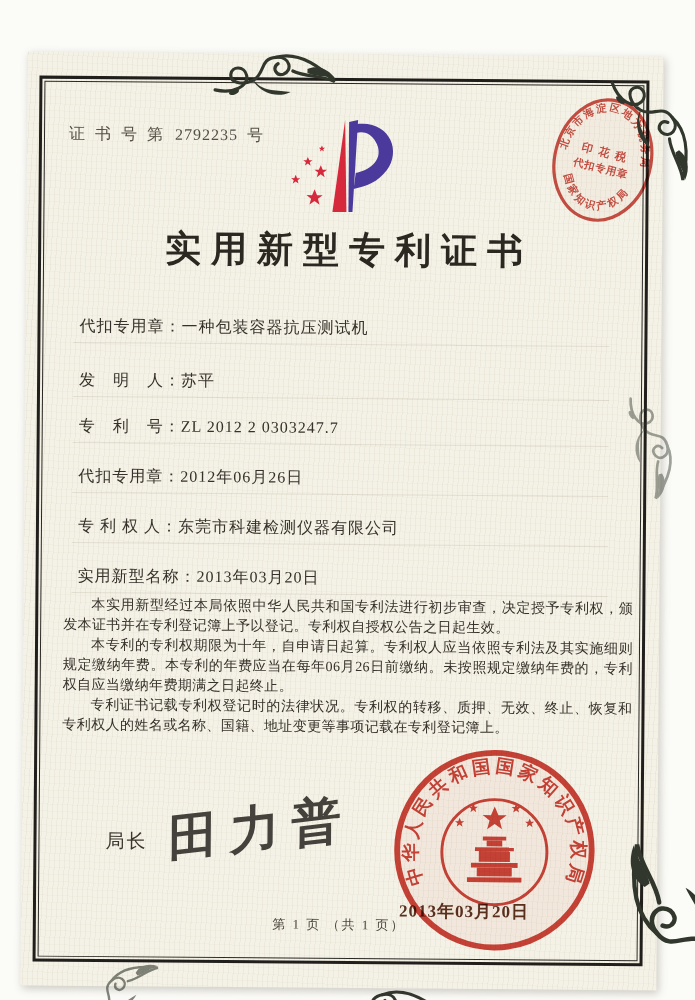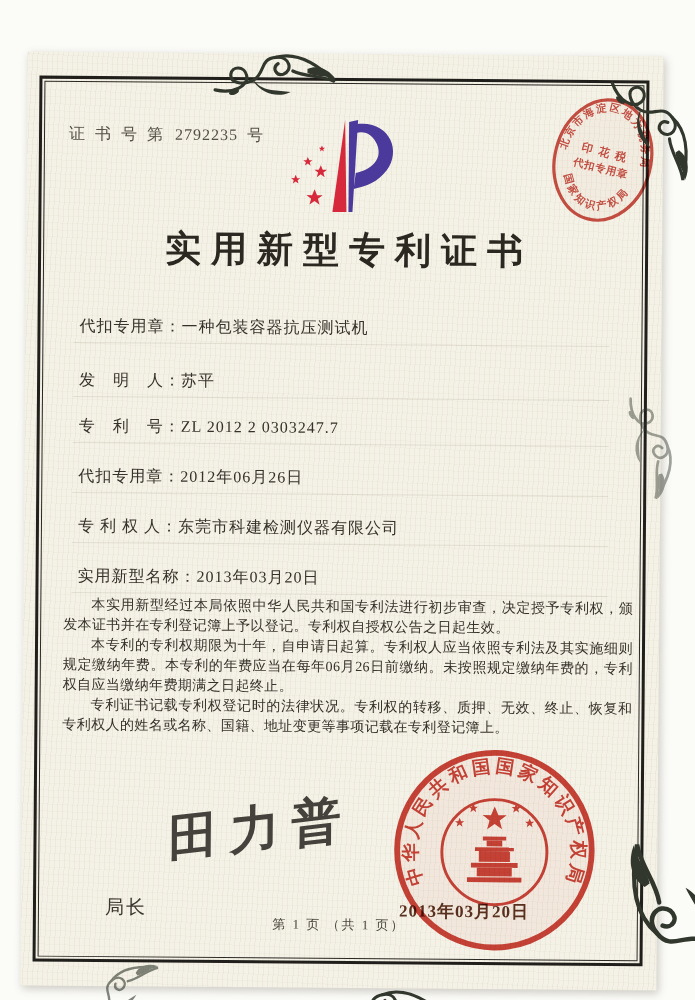--- a/index.html
+++ b/index.html
@@ -50,21 +50,21 @@
   }
   .f0{top:264px;} .f1{top:318px;} .f2{top:364px;}
   .f3{top:414px;} .f4{top:464px;} .f5{top:514px;}
   .body-text{
     position:absolute;left:40px;top:543px;width:570px;
     font-size:14px;line-height:20px;letter-spacing:.4px;color:#36322b;
     text-align:justify;
   }
   .body-text p{margin:0;text-indent:2em;}
   .sig-role{
-    position:absolute;left:84px;top:842px;font-size:19px;letter-spacing:2px;color:#3b372f;
+    position:absolute;left:84px;top:776px;font-size:19px;letter-spacing:2px;color:#3b372f;
   }
   .sig-name{
     position:absolute;left:146px;top:742px;font-size:50px;letter-spacing:12px;
     color:#2e2b26;transform:rotate(-7deg) skewX(-7deg);
     font-weight:bold;opacity:.88;
   }
   .seal{
     position:absolute;left:366px;top:688px;width:214px;height:214px;
     mix-blend-mode:multiply;opacity:.93;
   }

